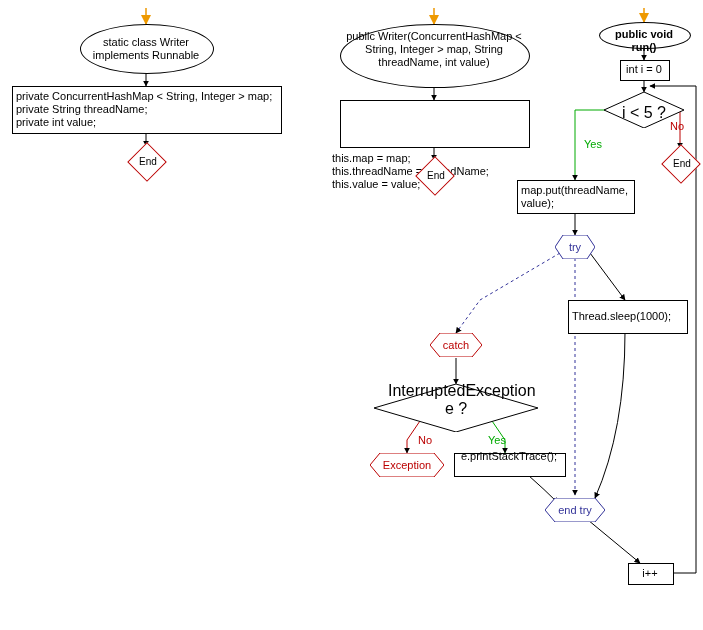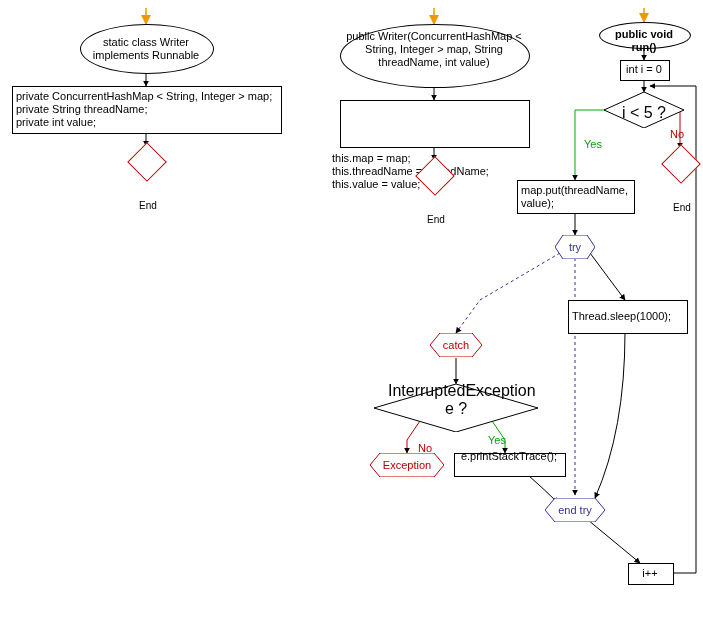--- a/index.html
+++ b/index.html
@@ -25,33 +25,32 @@
     width: 26px; height: 26px;
     transform: rotate(45deg);
     border: 1.5px solid #b00;
     background: #fff;
     position: absolute;
   }
   .end-label {
     position: absolute;
     font-size: 10px;
     text-align: center;
-    margin-top: 44px;
   }
   .diamond-text {
     position: absolute;
     text-align: center;
     font-size: 16px;
   }
   .edge-label {
     position: absolute;
     font-size: 11px;
   }
   .yes { color: #0a0; }
-  .no { color: #b00; margin-top: 8px; }
+  .no { color: #b00; }
 </style>
 </head>
 <body>
 
 <svg width="703" height="630">
   <defs>
     <marker id="arrow" viewBox="0 0 10 10" refX="9" refY="5" markerWidth="6" markerHeight="6" orient="auto">
       <path d="M0,0 L10,5 L0,10 z" fill="#000"></path>
     </marker>
     <marker id="arrow-orange" viewBox="0 0 10 10" refX="9" refY="5" markerWidth="7" markerHeight="7" orient="auto">

